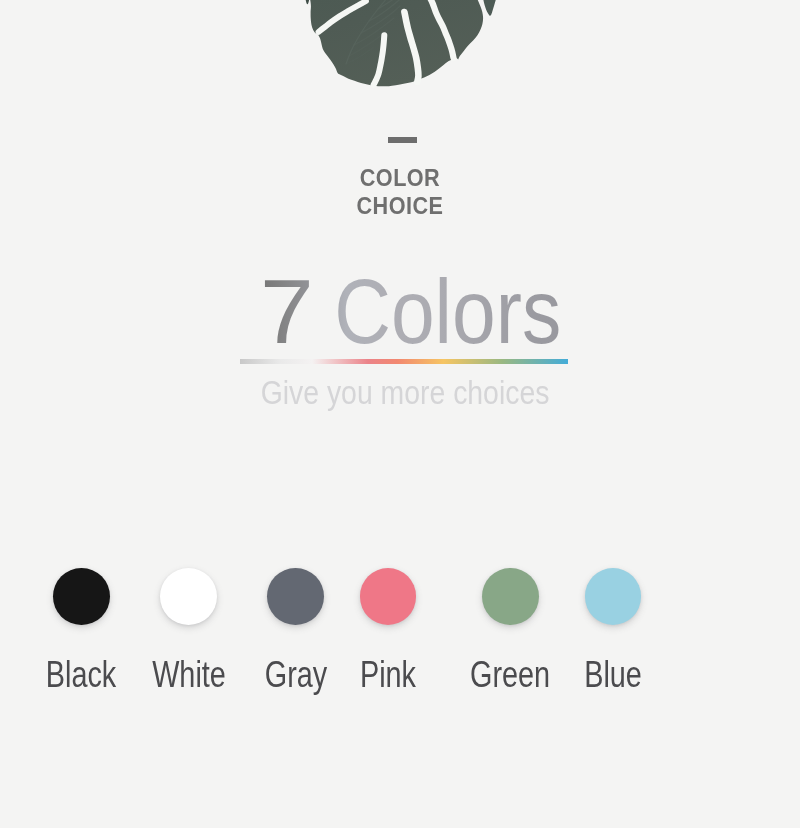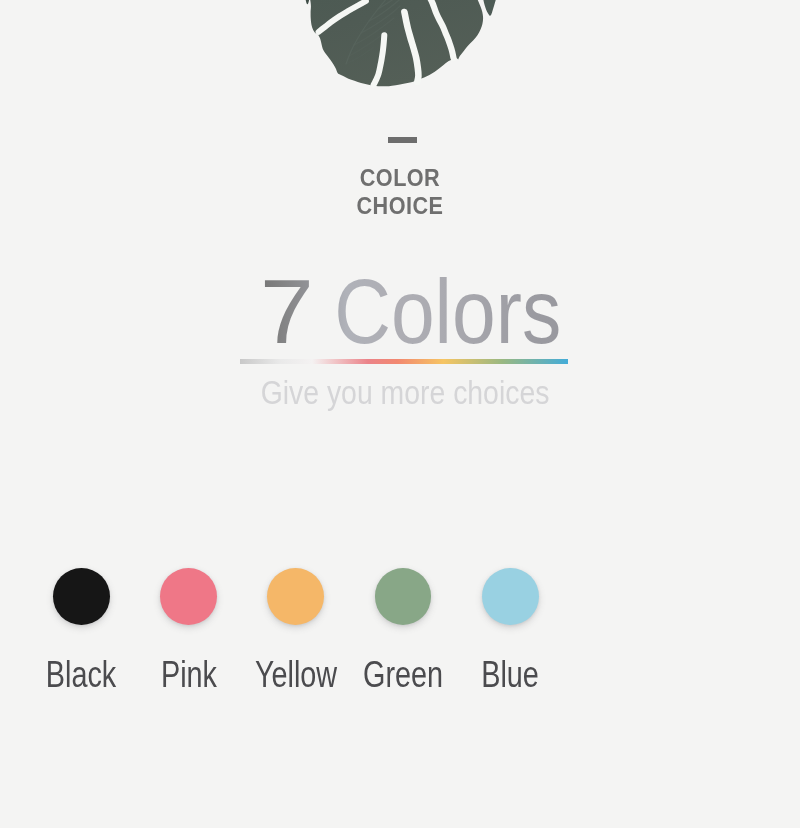--- a/index.html
+++ b/index.html
@@ -31,21 +31,21 @@
 
   .sub{position:absolute;left:0;top:373px;width:800px;text-align:center;font-size:34px;color:#d5d5d7;font-weight:300;
        transform:scaleX(0.835) translateX(6px);transform-origin:400px 0;white-space:nowrap;}
 
   .swatches{position:absolute;left:0;top:0;width:800px;height:644px;pointer-events:none;}
   .swatch{position:absolute;top:0;width:240px;height:828px;pointer-events:none;}
   .swatch .sw,.swatch .lbl{pointer-events:auto;}
   .swatch:nth-child(1){left:-38.7px;}
   .swatch:nth-child(2){left:68.5px;}
   .swatch:nth-child(3){left:175.8px;}
-  .swatch:nth-child(4){left:283px;}
+  .swatch:nth-child(4){left:268px;}
   .swatch:nth-child(5){left:390.4px;}
   .swatch:nth-child(6){left:493px;}
   .swatch:nth-child(7){left:604.9px;}
   .sw{position:absolute;left:91.6px;top:568.1px;width:56.8px;height:56.8px;border-radius:50%;
       box-shadow:0 3px 7px rgba(90,90,95,0.20), 0 1px 3px rgba(90,90,95,0.12);}
   .lbl{position:absolute;left:0;top:654px;width:240px;text-align:center;font-size:36px;
        color:#4b4b4e;font-weight:300;white-space:nowrap;
        transform:scaleX(0.80);transform-origin:120px 0;}
 </style>
 </head>
@@ -95,26 +95,30 @@
   <div class="gradline" style="background: linear-gradient(90deg, rgb(200, 200, 200) 0%, rgb(233, 233, 233) 12%, rgb(244, 242, 242) 22%, rgb(235, 131, 137) 39%, rgb(242, 136, 112) 48%, rgb(246, 197, 99) 62%, rgb(153, 184, 130) 80%, rgb(68, 172, 216) 100%);"></div>
 
   <div class="sub">Give you more choices</div>
 
   <div class="swatches" id="swatches">
     <div class="swatch">
       <div class="sw sw-black" style="background: rgb(22, 22, 22);"></div>
       <div class="lbl">Black</div>
     </div>
     <div class="swatch">
+      <div class="sw sw-white" style="background: rgb(255, 255, 255);"></div>
+      <div class="lbl">White</div>
+    </div>
+    <div class="swatch">
+      <div class="sw sw-gray" style="background: rgb(99, 104, 114);"></div>
+      <div class="lbl">Gray</div>
+    </div>
+    <div class="swatch">
       <div class="sw sw-pink" style="background: rgb(239, 119, 135);"></div>
       <div class="lbl">Pink</div>
-    </div>
-    <div class="swatch">
-      <div class="sw sw-yellow" style="background: rgb(245, 183, 104);"></div>
-      <div class="lbl">Yellow</div>
     </div>
     <div class="swatch">
       <div class="sw sw-green" style="background: rgb(136, 167, 135);"></div>
       <div class="lbl">Green</div>
     </div>
     <div class="swatch">
       <div class="sw sw-blue" style="background: rgb(153, 209, 226);"></div>
       <div class="lbl">Blue</div>
     </div>
   </div>

